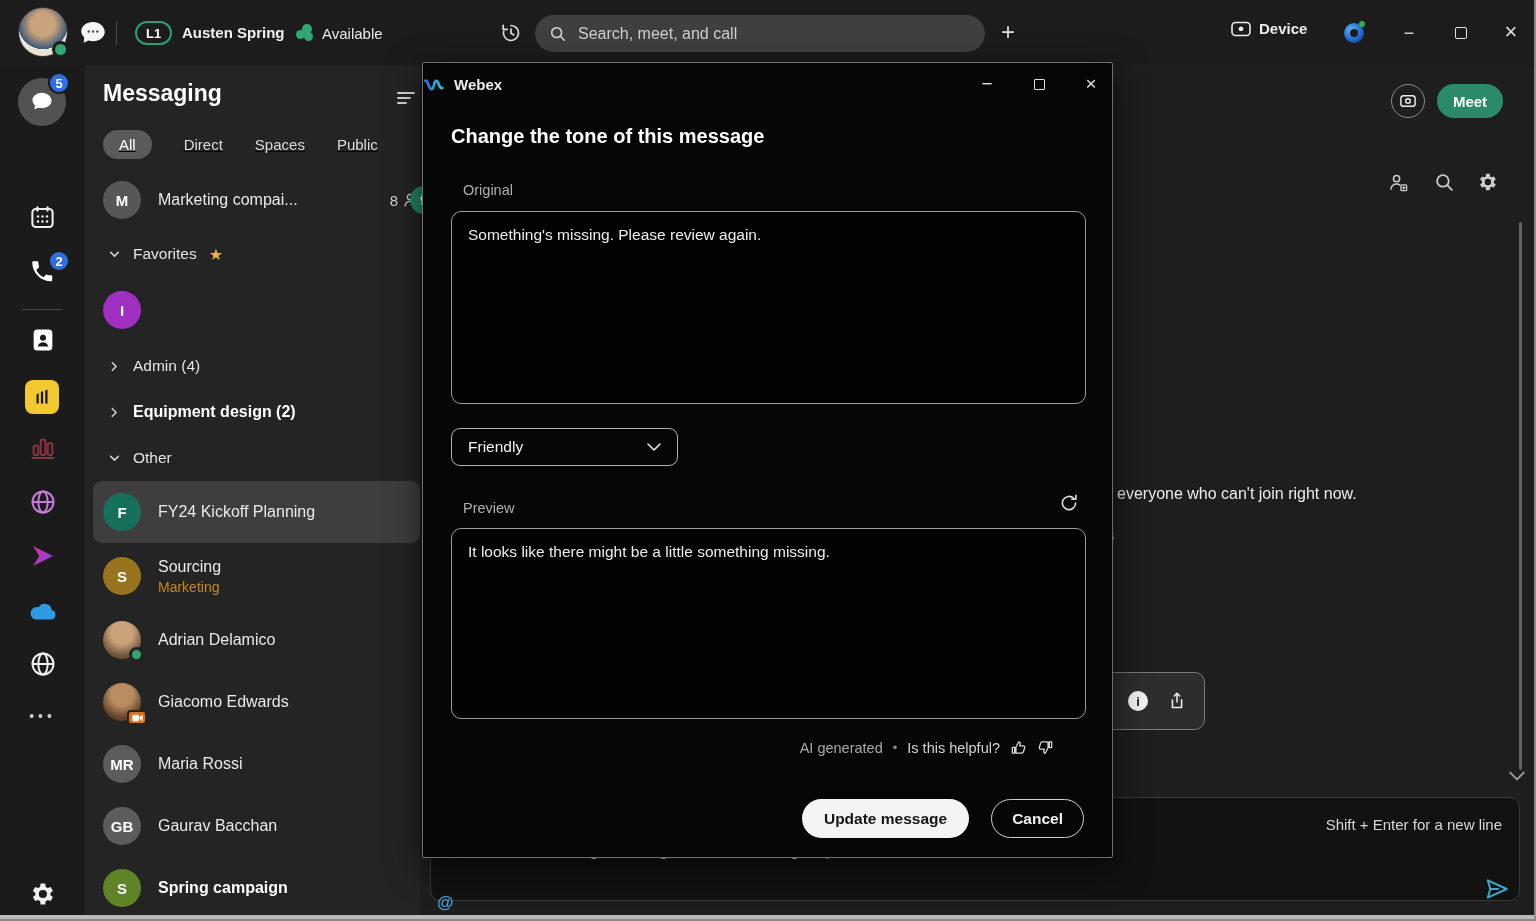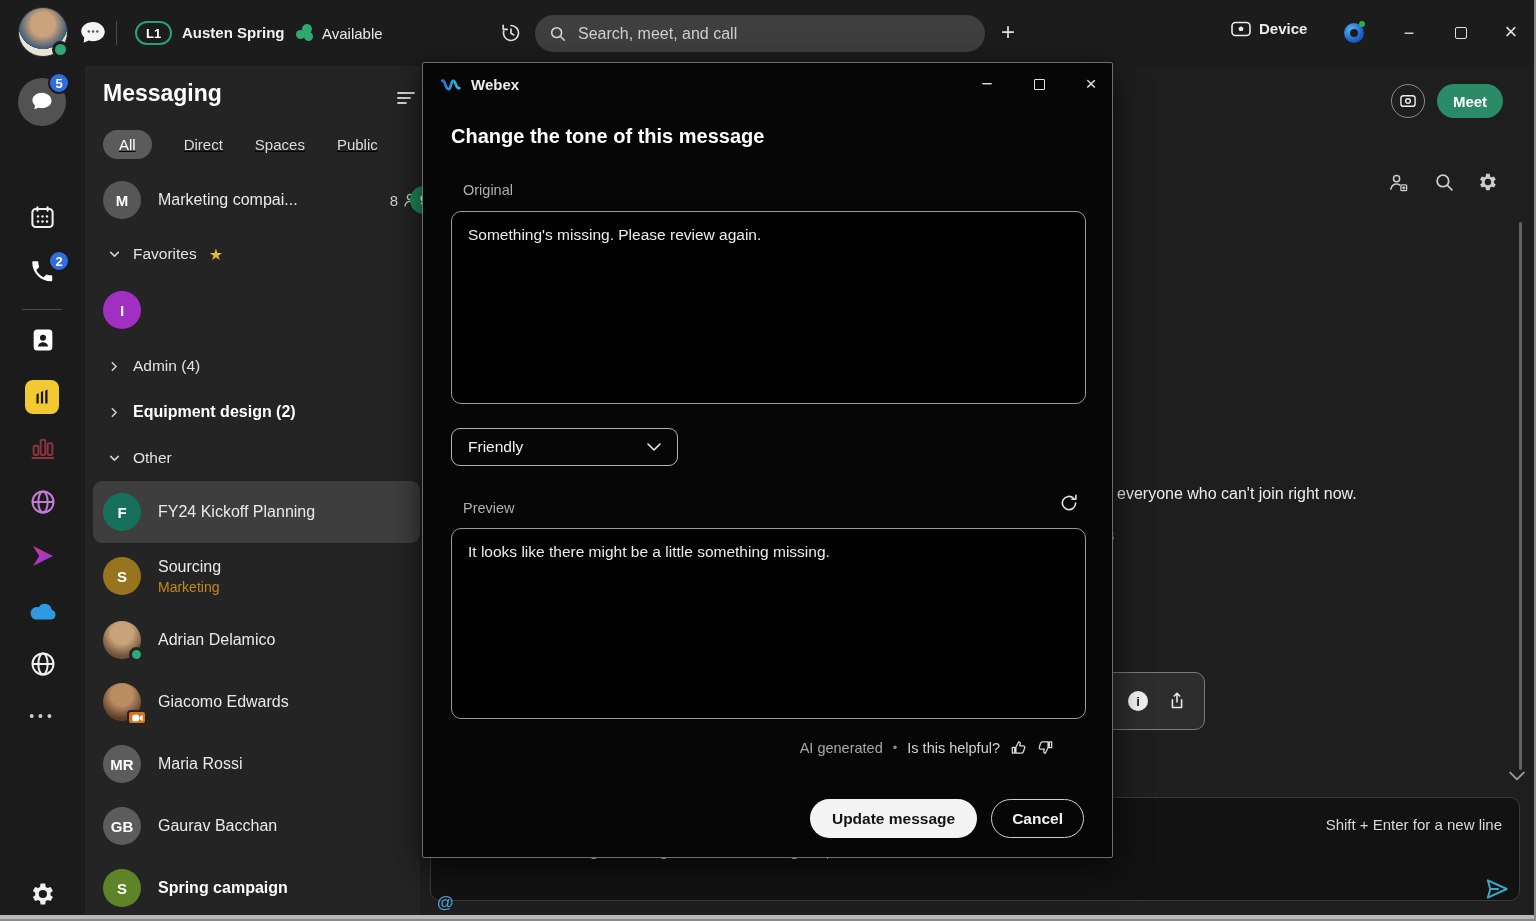--- a/index.html
+++ b/index.html
@@ -102,42 +102,42 @@
   .compose-frag{left:522px;top:842px;font-size:16px;color:#ececec;white-space:nowrap;}
   .caret{display:inline-block;width:1px;height:17px;background:#e8e8e8;margin-left:2px;vertical-align:text-bottom;}
   .mention{left:437px;top:893px;font-size:17px;font-weight:600;}
   .nl-hint{left:1192px;top:816px;width:310px;text-align:right;font-size:15px;color:#d8d8d8;}
   .send-btn{left:1483px;top:876px;width:28px;height:26px;}
   .scroll-track{left:1519px;top:222px;width:3px;height:548px;background:#9a9a9a;opacity:.55;border-radius:2px;}
   .scroll-chev{left:1508px;top:768px;color:#9a9a9a;}
   
   .modal{position:absolute;left:422px;top:62px;width:691px;height:796px;background:#060606;z-index:20;
     border:1px solid #6e6e6e;border-radius:2px;box-shadow:0 10px 34px rgba(0,0,0,.65);}
-  .m-titlebar{position:absolute;left:0;top:0;width:100%;height:42px;display:flex;align-items:center;padding-left:17px;gap:9px;}
+  .m-titlebar{position:absolute;left:0;top:0;width:100%;height:42px;display:flex;align-items:center;padding-left:0;gap:9px;}
   .m-app{font-size:15px;font-weight:600;color:#ececec;}
   .m-controls{position:absolute;right:10px;top:0;height:42px;display:flex;align-items:center;gap:30px;}
   .mc{color:#e0e0e0;font-size:19px;width:22px;text-align:center;}
   .mc .sqbox{display:inline-block;width:11px;height:11px;border:1.6px solid #e0e0e0;border-radius:1px;}
   .m-heading{position:absolute;left:28px;top:62px;margin:0;font-size:20px;font-weight:700;color:#fff;}
   .m-label{position:absolute;left:40px;font-size:14.5px;color:#aeaeae;}
   .m-label.orig{top:119px;}
   .m-label.prev{top:437px;}
   .m-box{position:absolute;left:28px;width:635px;background:#020202;border:1px solid #9a9a9a;border-radius:10px;
     color:#ececec;font-size:15.5px;padding:13px 16px;resize:none;outline:none;line-height:1.35;}
   .orig-box{top:148px;height:193px;}
   .prev-box{top:465px;height:191px;}
   .m-dropdown{position:absolute;left:28px;top:365px;width:227px;height:38px;border:1px solid #b2b2b2;border-radius:9px;
     display:flex;align-items:center;justify-content:space-between;padding:0 16px;color:#f2f2f2;font-size:15.5px;}
   .m-refresh{position:absolute;right:33px;top:430px;color:#e0e0e0;}
   .m-airow{position:absolute;right:58px;top:676px;display:flex;align-items:center;gap:10px;color:#cfcfcf;}
   .m-airow .ai{font-size:14.5px;color:#a8a8a8;}
   .m-airow .dot{color:#8a8a8a;font-size:13px;}
   .m-airow .hq{font-size:14.5px;color:#d2d2d2;}
   .m-airow svg{color:#d8d8d8;}
-  .m-actions{position:absolute;right:28px;top:736px;display:flex;gap:14px;}
+  .m-actions{position:absolute;right:28px;top:736px;display:flex;gap:22px;}
   .btn-update{height:39px;padding:0 22px;border-radius:20px;border:none;background:#f4f4f4;color:#141414;
     font-size:15.5px;font-weight:bold;}
   .btn-cancel{height:39px;padding:0 20px;border-radius:20px;background:transparent;border:1.5px solid #cfcfcf;
     color:#f2f2f2;font-size:15.5px;font-weight:600;}
   .bottom-strip{position:absolute;left:0;bottom:0;width:100%;height:4px;background:#b9b9b9;z-index:30;}
 </style>
 </head>
 <body>
 
 <div class="app">

